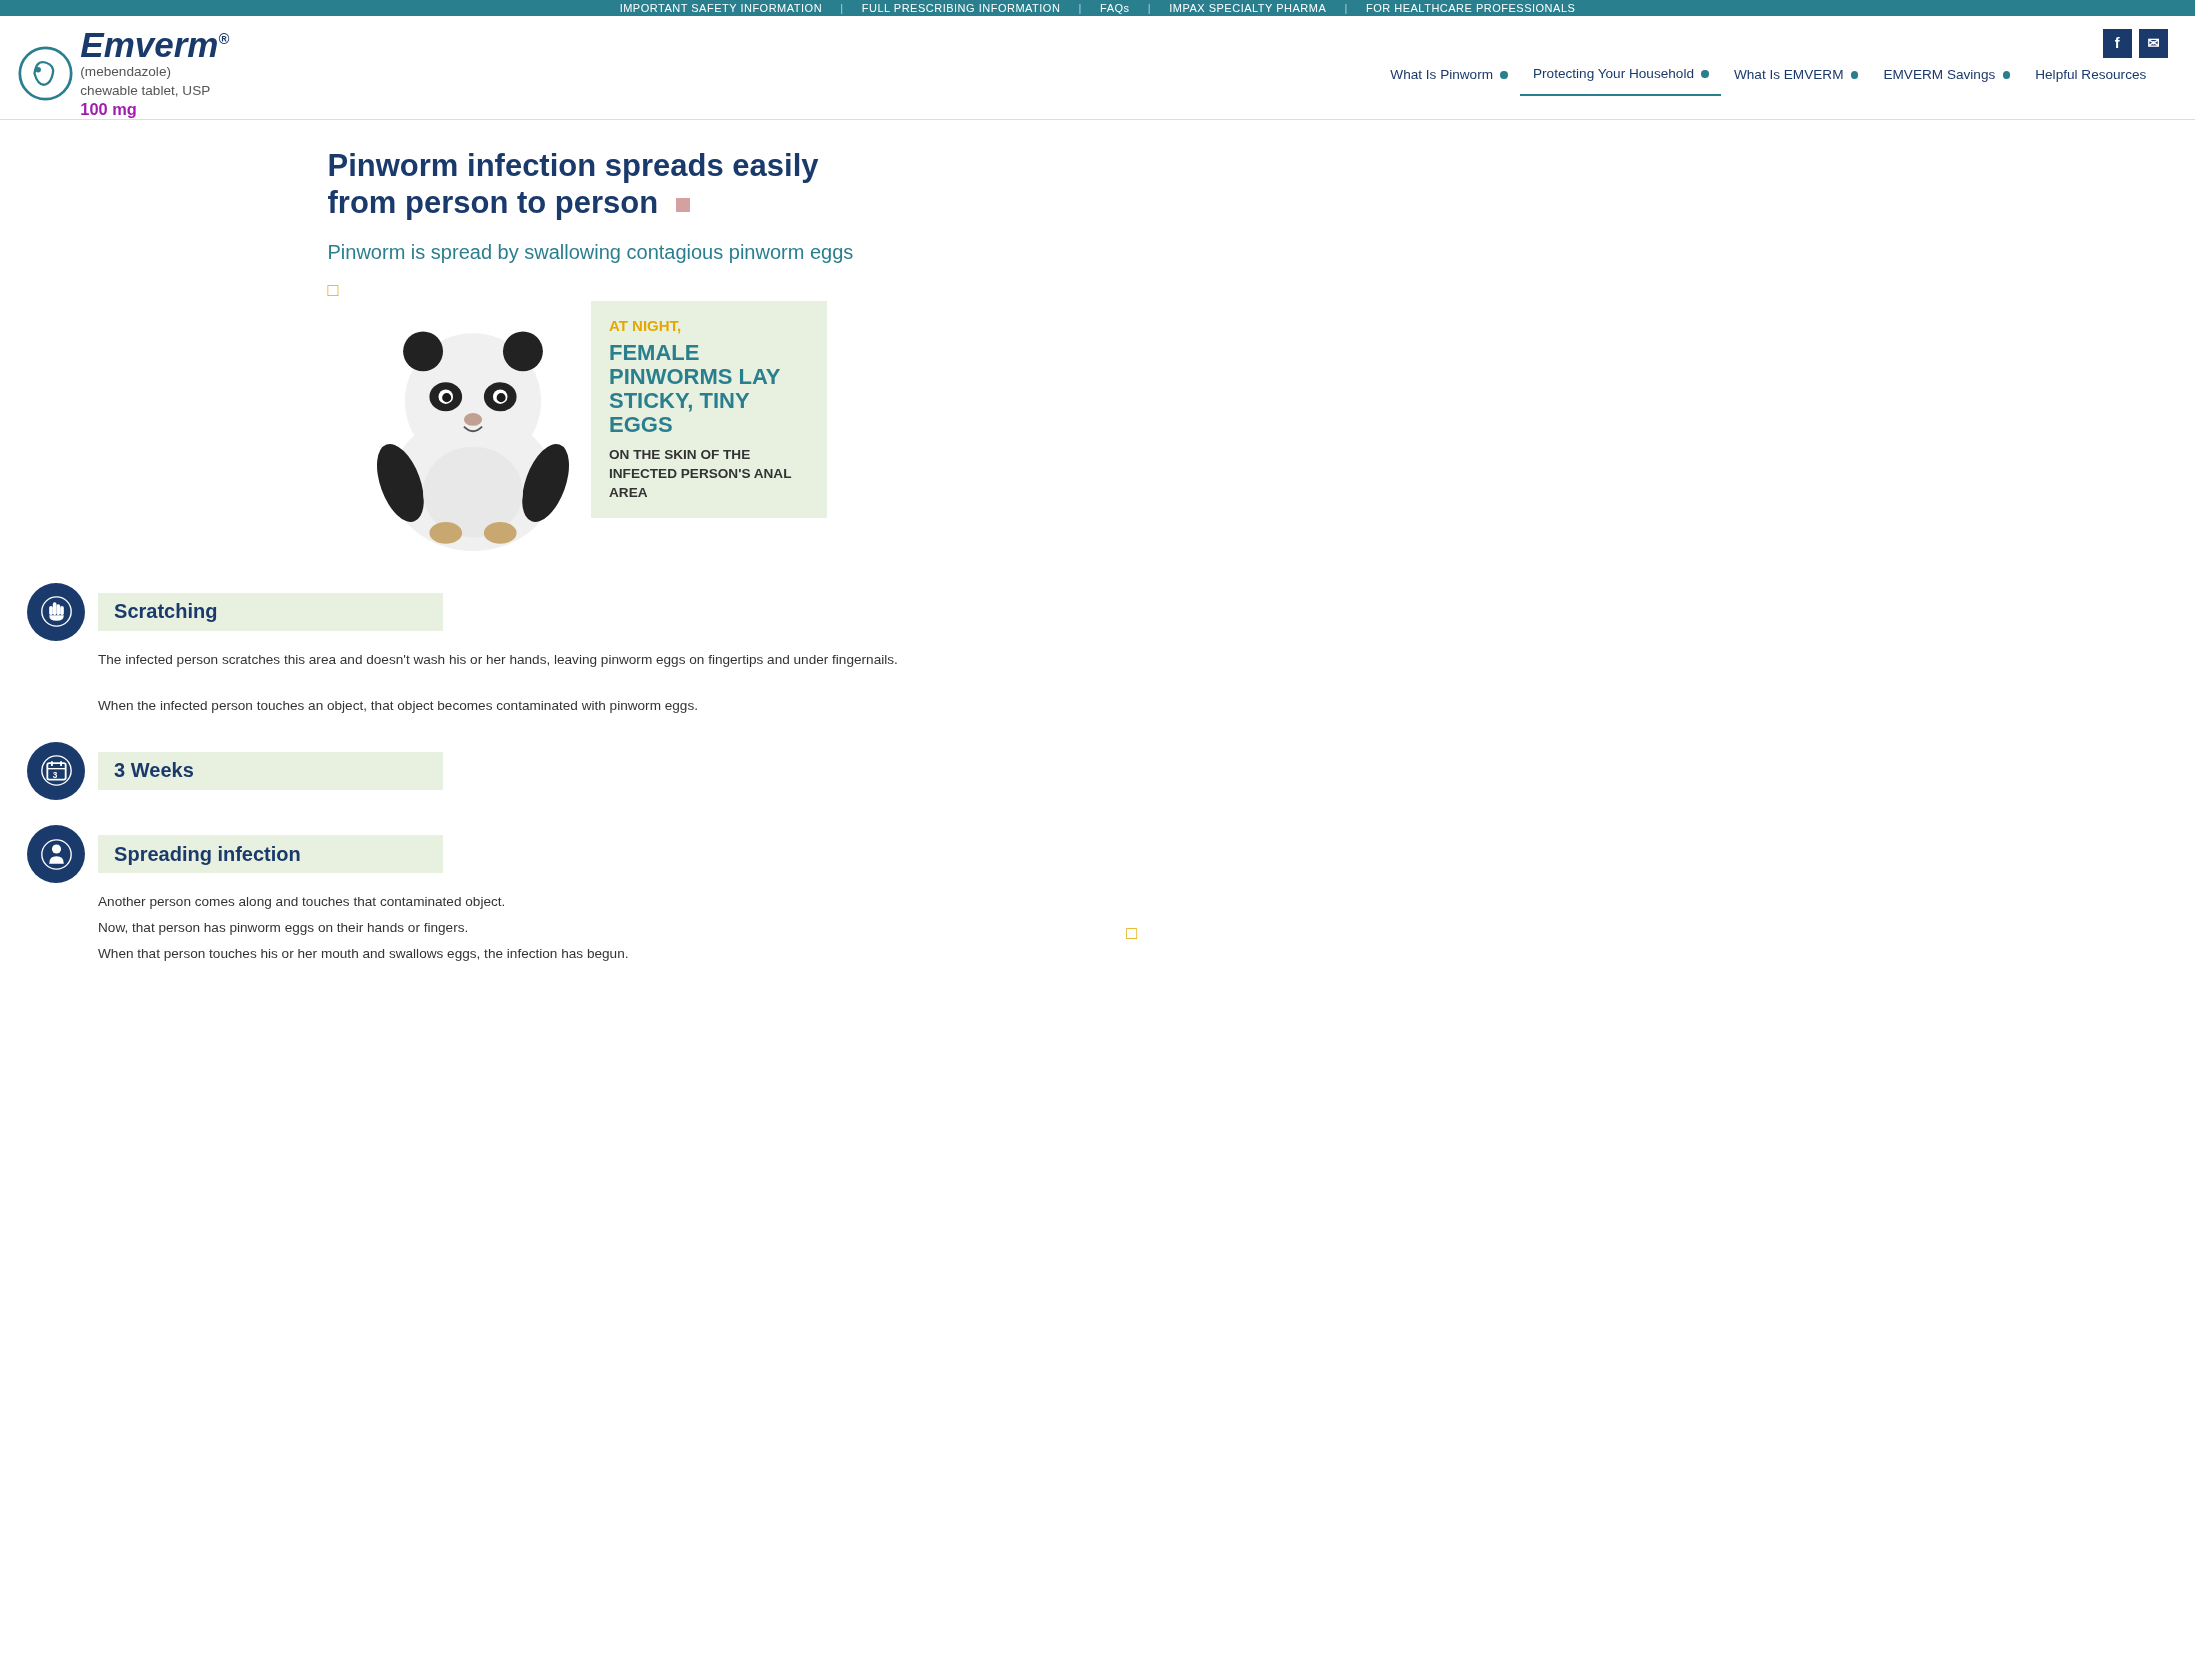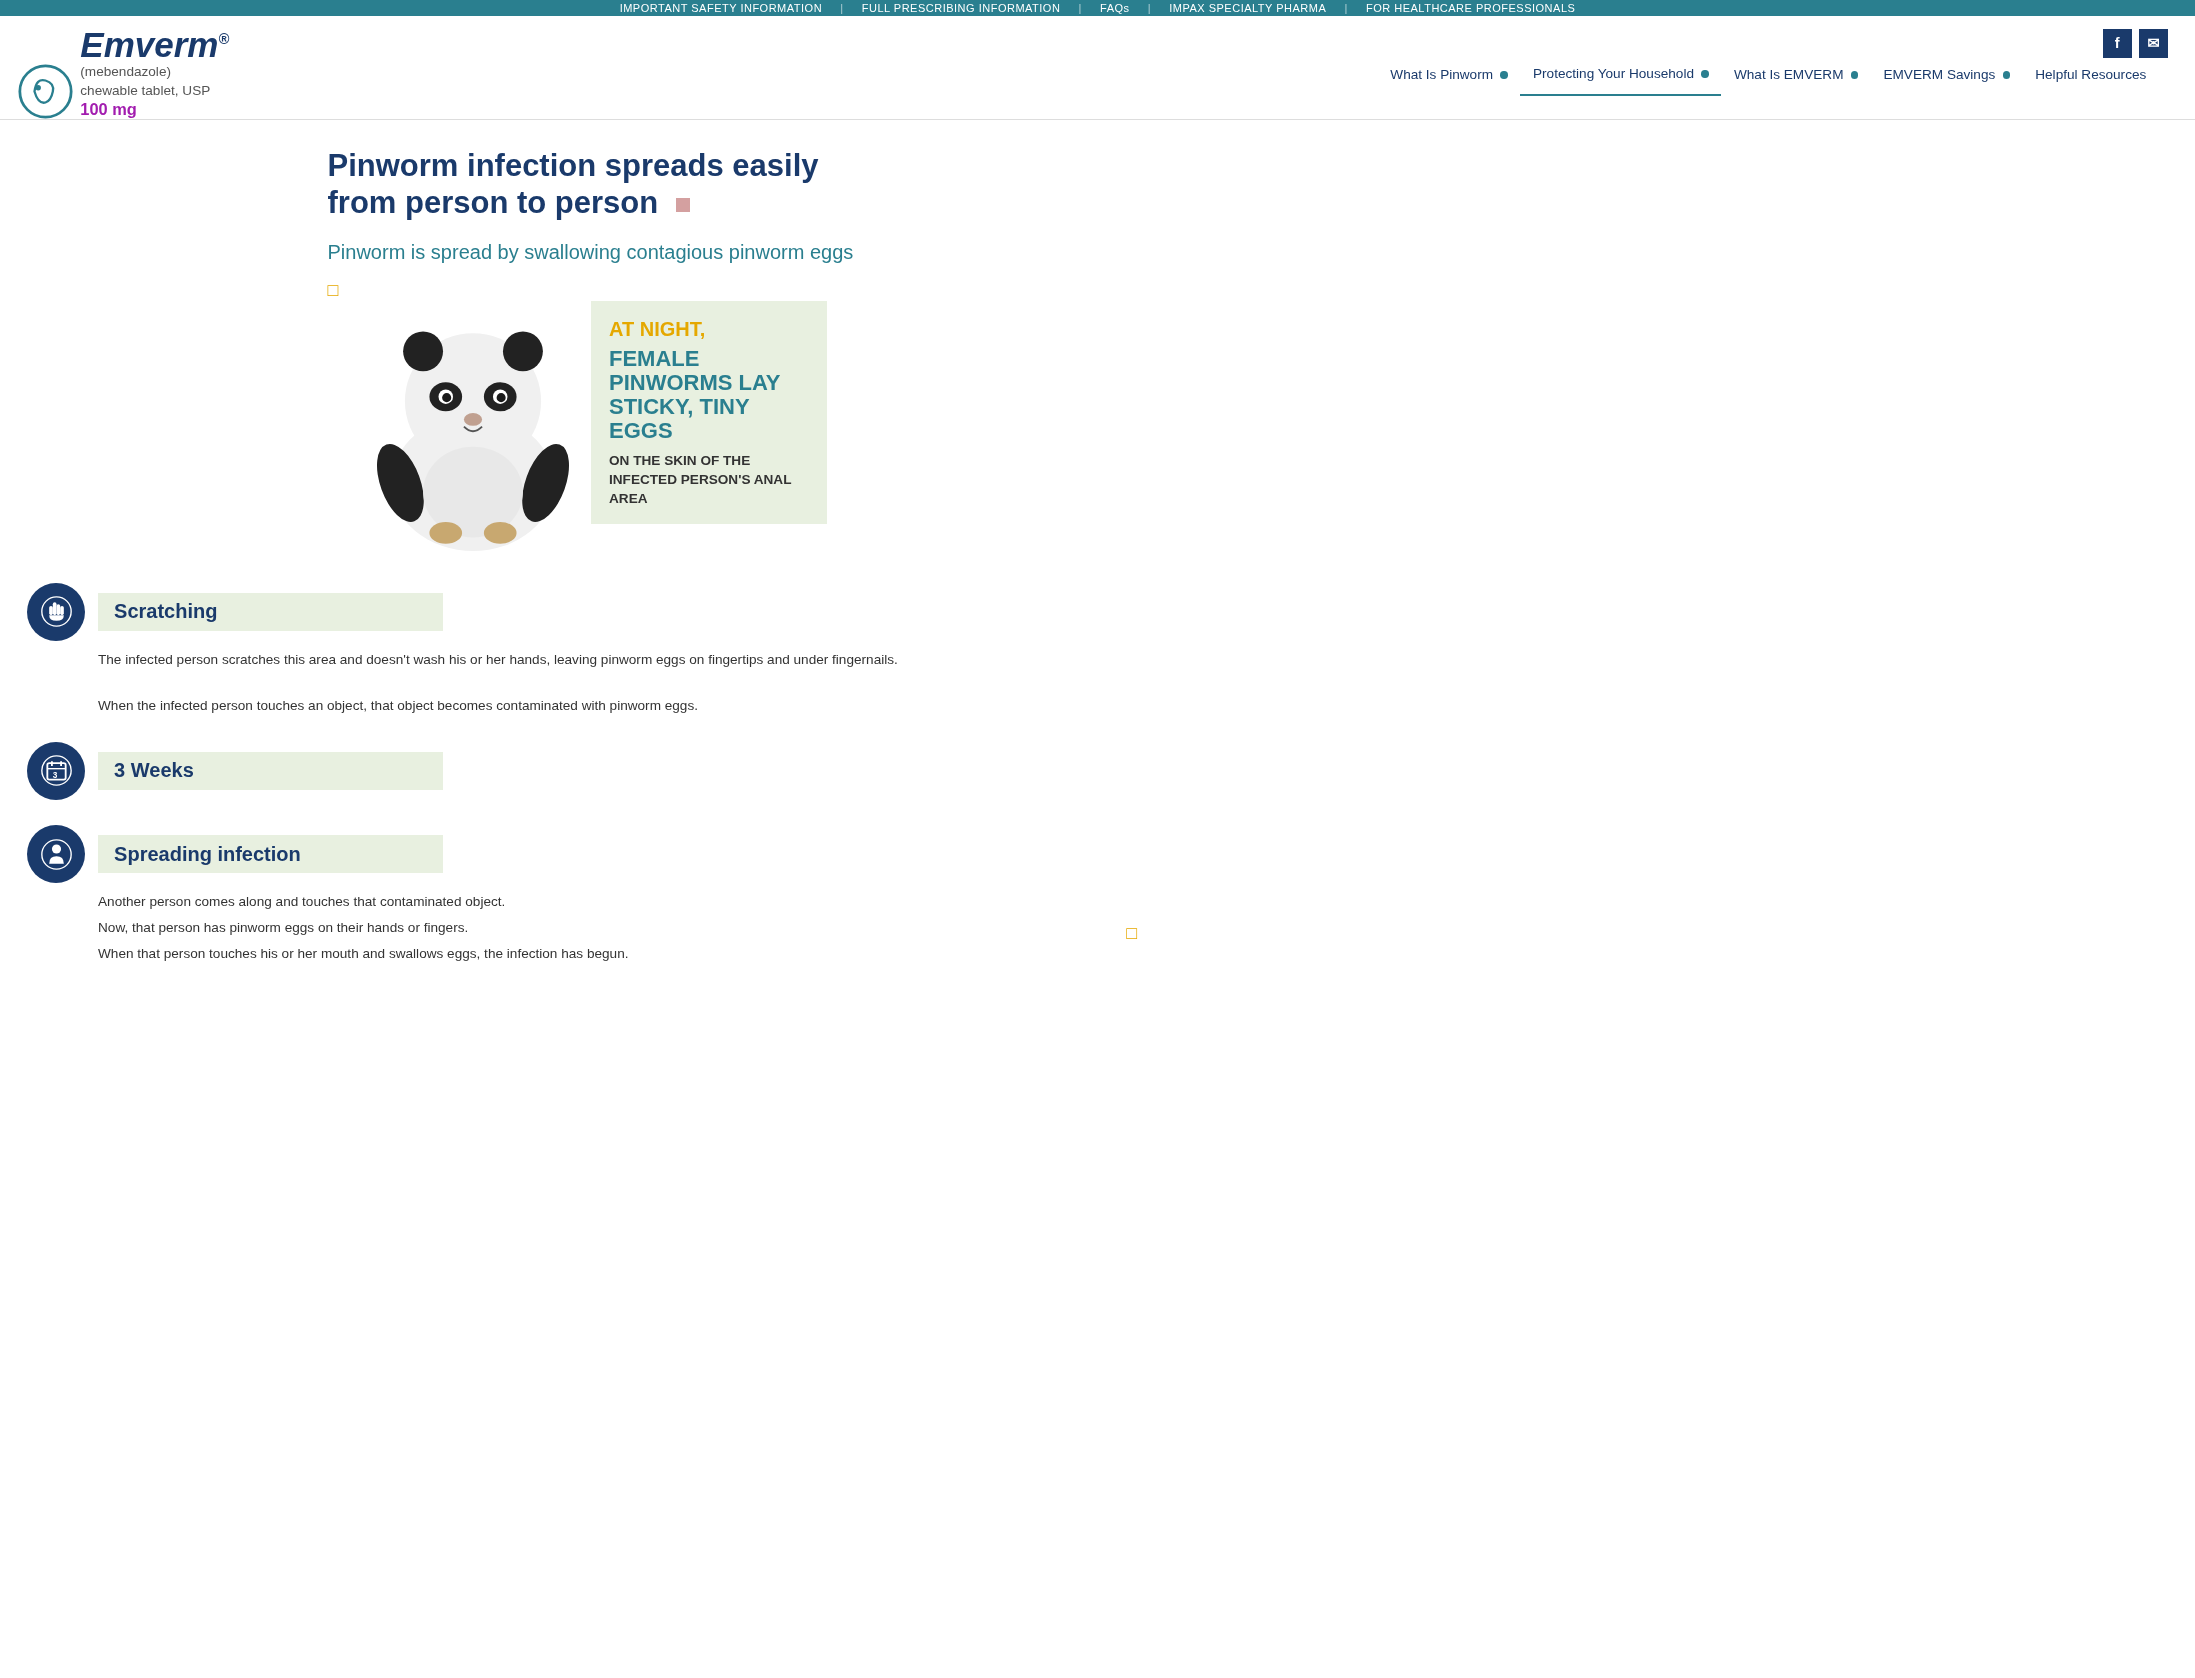--- a/index.html
+++ b/index.html
@@ -20,21 +20,21 @@
     
     #header {
       display: flex;
       align-items: center;
       justify-content: space-between;
       padding: 11px 27px 0 18px;
       border-bottom: 0.9px solid #ddd;
     }
     #logo-area {
       display: flex;
-      align-items: flex-end;
+      align-items: center;
     }
     #logo-icon {
       width: 55px;
       height: 55px;
       margin-right: 7.3px;
     }
     #logo-text-area {}
     #logo-brand {
       font-size: 35px;
       font-weight: bold;
@@ -164,21 +164,21 @@
       flex-shrink: 0;
     }
     
     #callout-box {
       background: #e8f0e0;
       padding: 16.4px 18px;
       max-width: 236px;
       margin-left: 0;
     }
     #callout-title {
-      font-size: 20px;
+      font-size: 15px;
       color: #e5a800;
       font-weight: bold;
       line-height: 1.2;
       margin-bottom: 5.5px;
     }
     #callout-highlight {
       font-size: 22px;
       color: #2a7f8f;
       font-weight: bold;
       line-height: 1.1;

